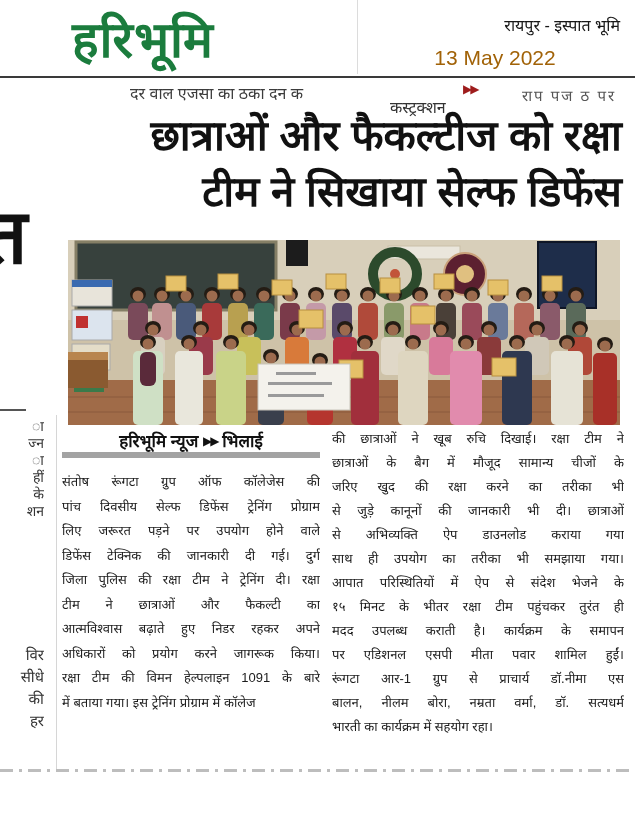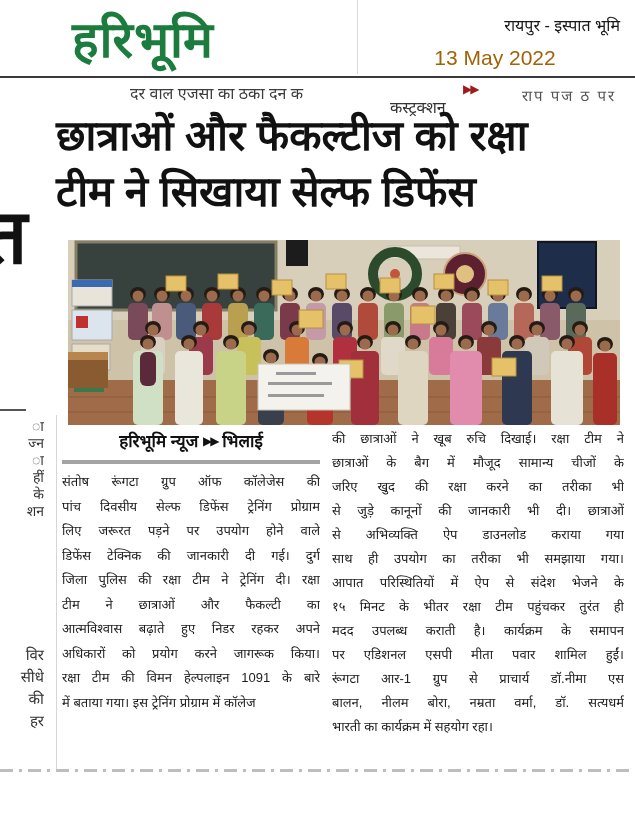--- a/index.html
+++ b/index.html
@@ -17,40 +17,40 @@
   #head-rule{position:absolute;left:0;top:76px;width:635px;height:2px;background:#3a3a3a;}
 
   
   .strip{position:absolute;top:82px;height:22px;font-size:16px;color:#3c3c3c;white-space:nowrap;}
   #strip-left{left:130px;}
   #strip-mid{left:390px;color:#333;margin-top:14px;}
   #strip-chev{left:463px;font-size:12px;color:#9e1c1c;letter-spacing:-2px;}
   #strip-right{left:480px;font-size:15px;color:#555;letter-spacing:2px;top:85px;margin-left:42px;}
 
   
-  #headline{position:absolute;left:56px;top:108px;width:566px;text-align:left;
+  #headline{position:absolute;left:56px;top:108px;width:566px;text-align:right;
             font-weight:800;font-size:42px;line-height:56px;color:#111;}
 
   
   #frag-big{position:absolute;left:-16px;top:182px;font-size:76px;font-weight:800;color:#111;}
   #frag-rule{position:absolute;left:0;top:409px;width:26px;height:2px;background:#555;}
   .fragcol{position:absolute;left:0;width:44px;color:#333;}
   #frag-top{top:418px;font-size:14px;line-height:17px;}
   #frag-bottom{top:644px;font-size:15px;line-height:22px;}
   .fragcol .tline{text-align:right;text-align-last:right;}
   #col-rule{position:absolute;left:56px;top:415px;width:1px;height:355px;background:#d6d6d6;}
 
   
   #photo{position:absolute;left:68px;top:240px;width:552px;height:185px;overflow:hidden;background:#cec2a8;}
   #photo svg{display:block;}
 
   
   #byline{position:absolute;left:62px;top:429px;width:258px;text-align:center;
-          font-size:17px;font-weight:700;color:#111;border-bottom:4px solid #a3a3a3;
-          padding-bottom:8px;}
+          font-size:17px;font-weight:700;color:#111;border-bottom:6px solid #a3a3a3;
+          }
   #byline .chv{font-size:12px;letter-spacing:-2px;position:relative;top:-2px;}
   .col{position:absolute;font-size:13px;color:#1c1c1c;}
   #col1{left:62px;top:470px;width:258px;line-height:24.5px;}
   #col2{left:332px;top:427px;width:292px;line-height:24px;}
   .tline{text-align:justify;text-align-last:justify;white-space:nowrap;overflow:hidden;}
   .col .tline{white-space:normal;}
   .tline-last{text-align-last:left;}
 
   
   #bottom-divider{position:absolute;left:0;top:769px;width:635px;height:3px;

